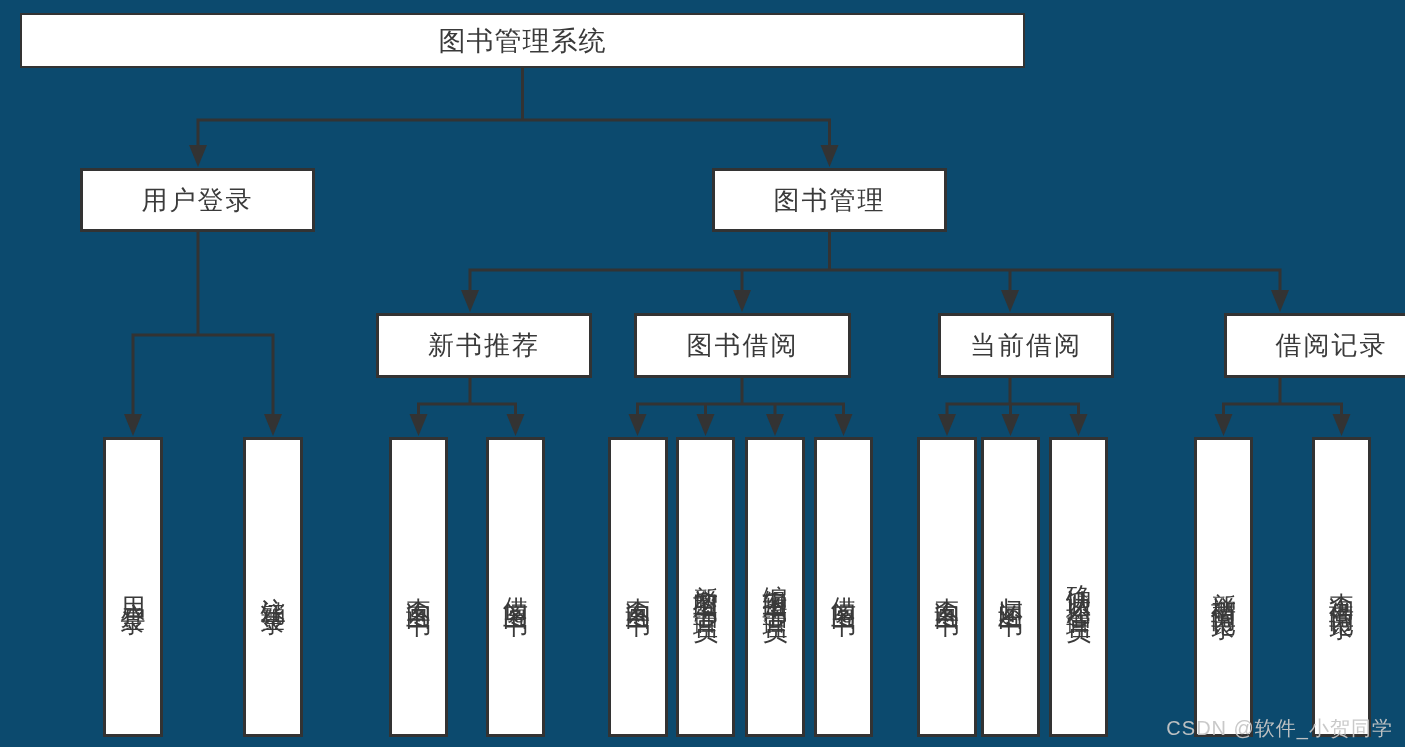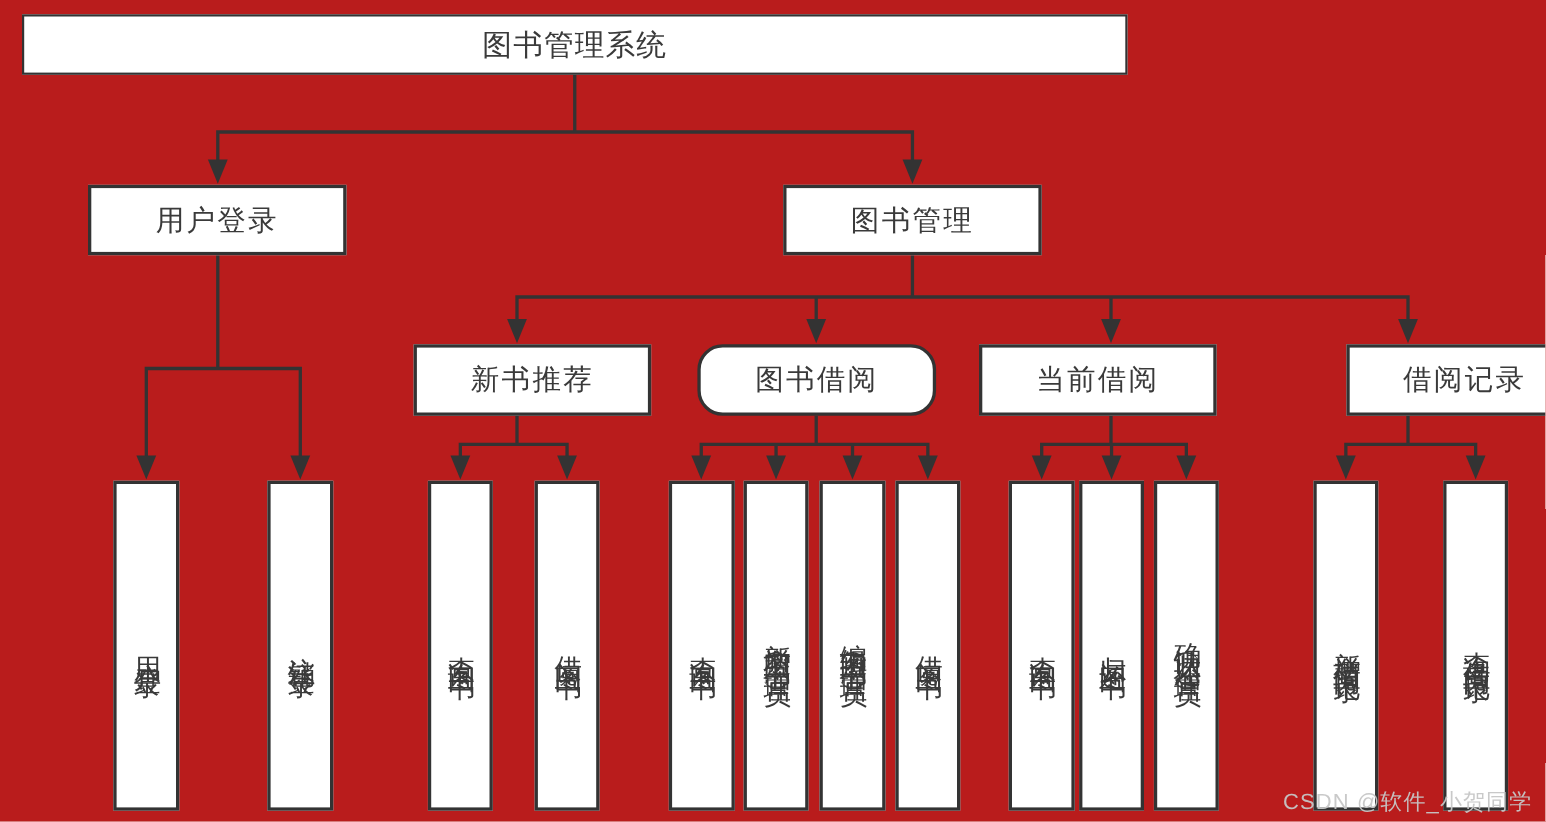--- a/index.html
+++ b/index.html
@@ -1,20 +1,20 @@
 <!DOCTYPE html>
 <html><head>
 <meta charset="utf-8">
 <style>
   html, body { margin: 0; padding: 0; background: #ffffff; }
   .canvas {
     position: relative;
     width: 1405px;
     height: 747px;
-    background: #b91c1c;
+    background: #0c4a6e;
     font-family: "Liberation Sans", sans-serif;
     overflow: hidden;
   }
   svg.connectors {
     position: absolute;
     left: 0; top: 0;
     width: 1405px; height: 747px;
     z-index: 1;
   }
   .hnode {
@@ -127,24 +127,24 @@
   <div class="hnode" style="left:80px; top:168px; width:235px; height:64px;">
     <span>用户登录</span>
   </div>
   <div class="hnode" style="left:712px; top:168px; width:235px; height:64px;text-align:right;">
     <span>图书管理</span>
   </div>
 
   <div class="hnode" style="left:362px; top:313px; width:216px; height:65px;margin-left:14px;">
     <span>新书推荐</span>
   </div>
-  <div class="hnode" style="left:634px; top:313px; width:217px; height:65px;border-radius:23px;">
+  <div class="hnode" style="left:634px; top:313px; width:217px; height:65px;">
     <span>图书借阅</span>
   </div>
-  <div class="hnode" style="left:890px; top:313px; width:216px; height:65px;">
+  <div class="hnode" style="left:938px; top:313px; width:176px; height:65px;">
     <span>当前借阅</span>
   </div>
   <div class="hnode" style="left:1224px; top:313px; width:215px; height:65px;">
     <span>借阅记录</span>
   </div>
 
   <div class="vnode" style="left:103px; width:60px;">
     <span class="vtext">用户登录</span>
   </div>
   <div class="vnode" style="left:243px; width:60px;">

